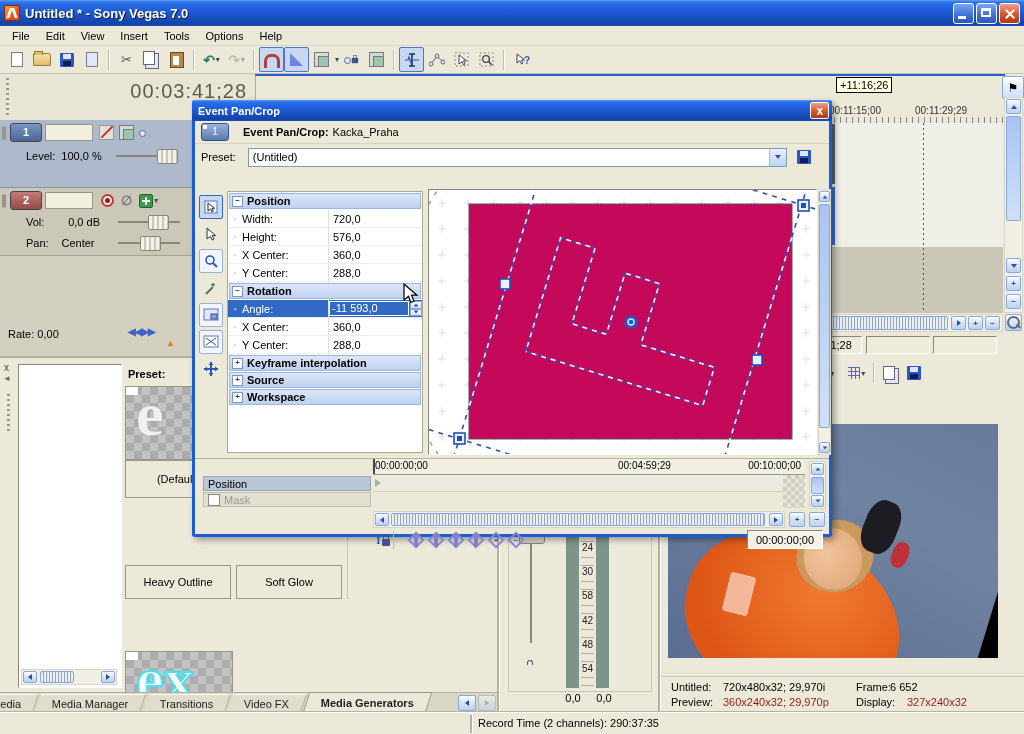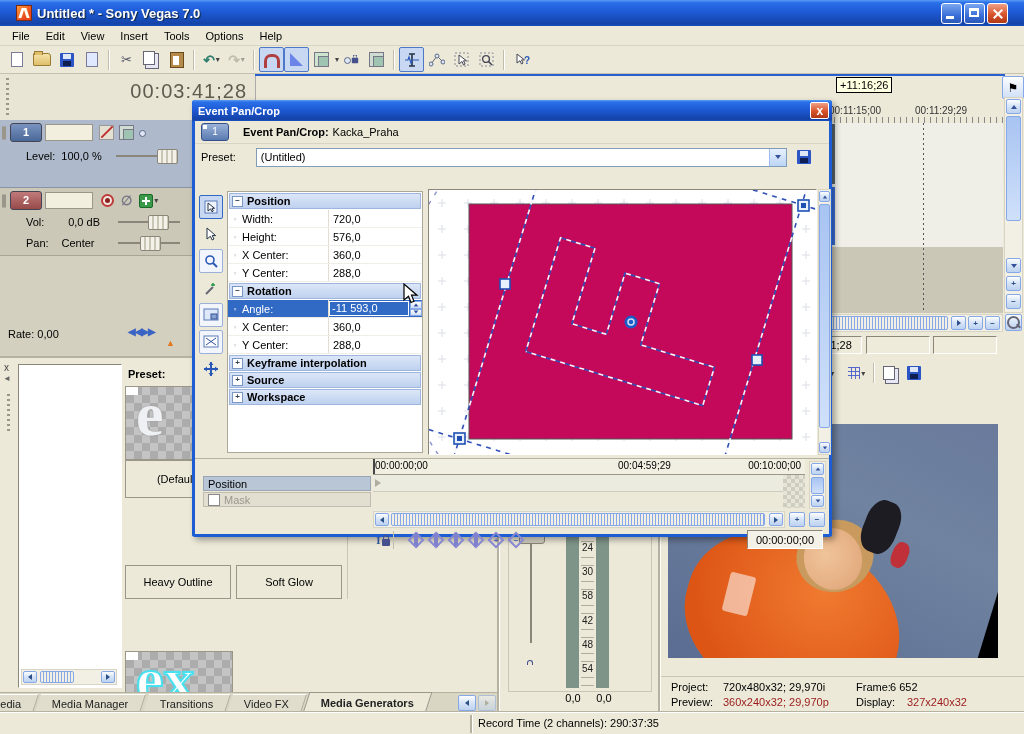--- a/index.html
+++ b/index.html
@@ -5,21 +5,21 @@
   html,body{margin:0;padding:0;background:#4a4a4a}
   #app{position:relative;width:1024px;height:734px;background:#ece9d8;overflow:hidden;
        font-family:"Liberation Sans",sans-serif;font-size:11px;color:#000}
   .a{position:absolute}
   .row{display:flex;align-items:center}
   .nosel{user-select:none}
 
   
   .titlebar{left:0;top:0;width:1024px;height:26px;
     background:linear-gradient(180deg,#5a9cf5 0%,#2a70e8 10%,#1e5ad6 45%,#1443a8 92%,#1a50bf 100%);
-    display:flex;align-items:center;padding:0 16px;box-sizing:border-box;color:#fff}
+    display:flex;align-items:center;padding:0 4px;box-sizing:border-box;color:#fff}
   .title-text{font-size:13px;font-weight:bold;text-shadow:1px 1px 1px #123;margin-left:5px;flex:1;
     white-space:nowrap;overflow:hidden}
   .appicon{width:16px;height:16px;background:linear-gradient(135deg,#ff9a3c,#e8481c 70%);
     border:1px solid #7a2a10;box-sizing:border-box;position:relative}
   .appicon:before{content:"";position:absolute;left:3px;top:2px;width:3px;height:10px;background:#fff;transform:skewX(-18deg)}
   .appicon:after{content:"";position:absolute;left:8px;top:2px;width:3px;height:10px;background:#ffe;transform:skewX(18deg)}
   .winbtn{width:21px;height:21px;border-radius:3px;border:1px solid #fff;box-sizing:border-box;margin-left:2px;
     background:linear-gradient(#7aa7f0,#3a6fd8 60%,#2a58b8);position:relative}
   .winbtn.close{background:linear-gradient(#f0a088,#d8542a 55%,#b03818)}
   .winbtn.min:before{content:"";position:absolute;left:4px;bottom:4px;width:8px;height:3px;background:#fff}
@@ -472,21 +472,21 @@
       <div class="a" style="left:-50px;top:-55px;width:430px;height:345px;transform:rotate(-73deg);background:linear-gradient(100deg,#55668e,#7083a0 60%,#66769a)"></div>
       <div class="a" style="left:15px;top:110px;width:220px;height:170px;background:radial-gradient(ellipse at 60% 30%,#f07a30,#dd5515 70%);border-radius:45% 55% 35% 50%;transform:rotate(16deg)"></div>
       <div class="a" style="left:128px;top:96px;width:78px;height:72px;background:#c89a5e;border-radius:50%;transform:rotate(-20deg)"></div>
       <div class="a" style="left:136px;top:104px;width:58px;height:62px;background:radial-gradient(circle at 40% 40%,#f0c49a,#dfa276);border-radius:50%;transform:rotate(-18deg)"></div>
       <div class="a" style="left:196px;top:76px;width:34px;height:54px;background:#1c1c22;border-radius:40%;transform:rotate(22deg)"></div>
       <div class="a" style="left:224px;top:118px;width:16px;height:26px;background:#c03038;border-radius:40%;transform:rotate(22deg)"></div>
       <div class="a" style="left:58px;top:150px;width:26px;height:40px;background:rgba(255,255,255,.55);transform:rotate(14deg);border-radius:3px"></div>
     </div>
 
     <div class="a" style="left:0;top:318px;width:363px;height:1px;background:#c9c6b5"></div>
-    <span class="a" style="left:10px;top:323px">Project:</span>
+    <span class="a" style="left:10px;top:323px">Untitled:</span>
     <span class="a" style="left:62px;top:323px">720x480x32; 29,970i</span>
     <span class="a" style="left:195px;top:323px">Frame:</span>
     <span class="a" style="left:229px;top:323px">6 652</span>
     <span class="a" style="left:10px;top:338px">Preview:</span>
     <span class="a redtxt" style="left:62px;top:338px">360x240x32; 29,970p</span>
     <span class="a" style="left:195px;top:338px">Display:</span>
     <span class="a redtxt" style="left:246px;top:338px">327x240x32</span>
   </div>
 
   <div class="tabbar a">
@@ -518,21 +518,21 @@
     <div class="dlg-body">
 
       <div class="row" style="height:22px;padding-left:6px;border-bottom:1px solid #d8d5c4">
         <span class="kfbadge">1</span>
         <span style="font-weight:bold;margin-left:14px">Event Pan/Crop:</span>
         <span style="margin-left:4px">Kacka_Praha</span>
       </div>
 
       <div class="row" style="height:26px;padding:0 8px 0 6px">
         <span>Preset:</span>
-        <span class="combo" style="flex:1;margin-left:20px">
+        <span class="combo" style="flex:1;margin-left:12px">
           <span>(Untitled)</span>
           <span class="combo-arrow">
               <span class="tri-dn"></span>
             </span>
         </span>
         <span class="i-floppy" style="margin-left:10px"></span>
         <span class="redx" style="margin-left:10px"></span>
       </div>
 
       <div class="a" style="left:4px;top:74px;width:26px">

